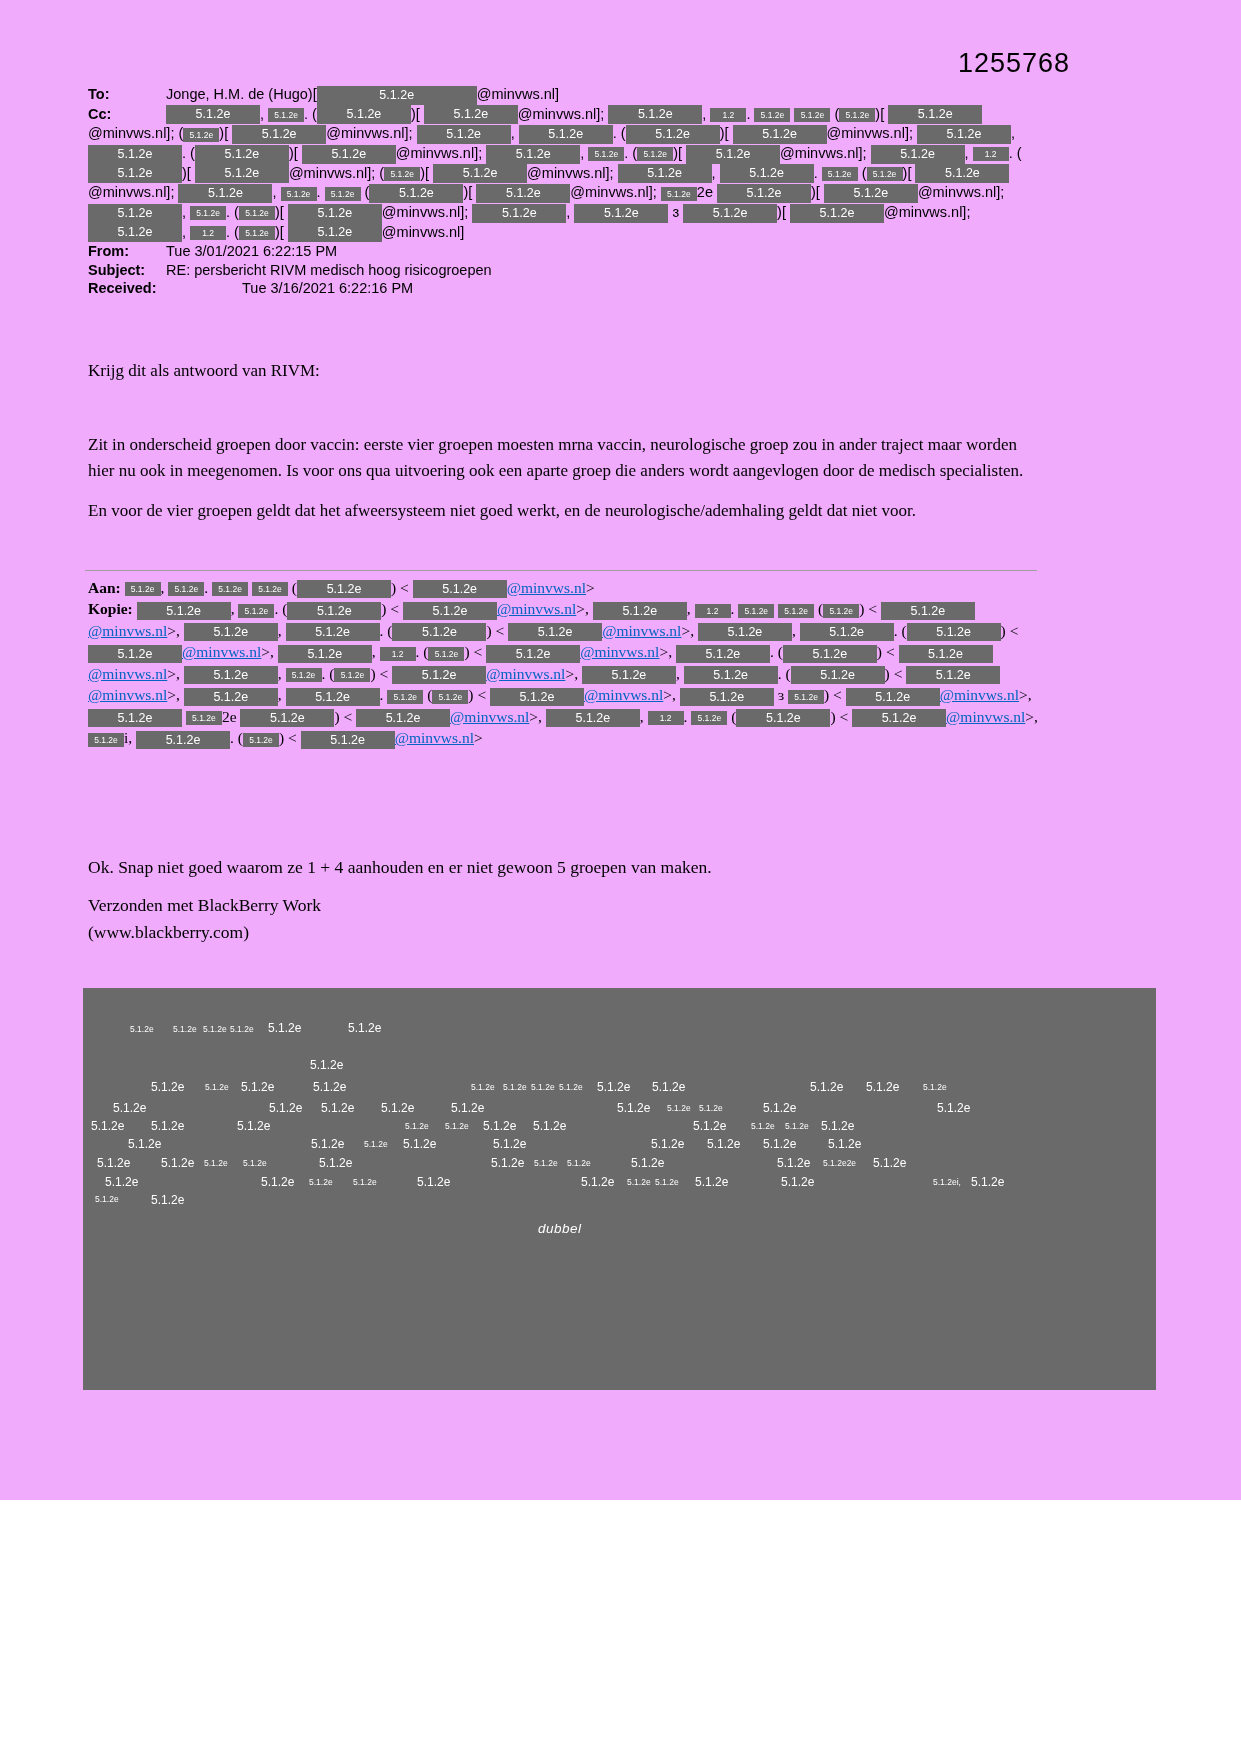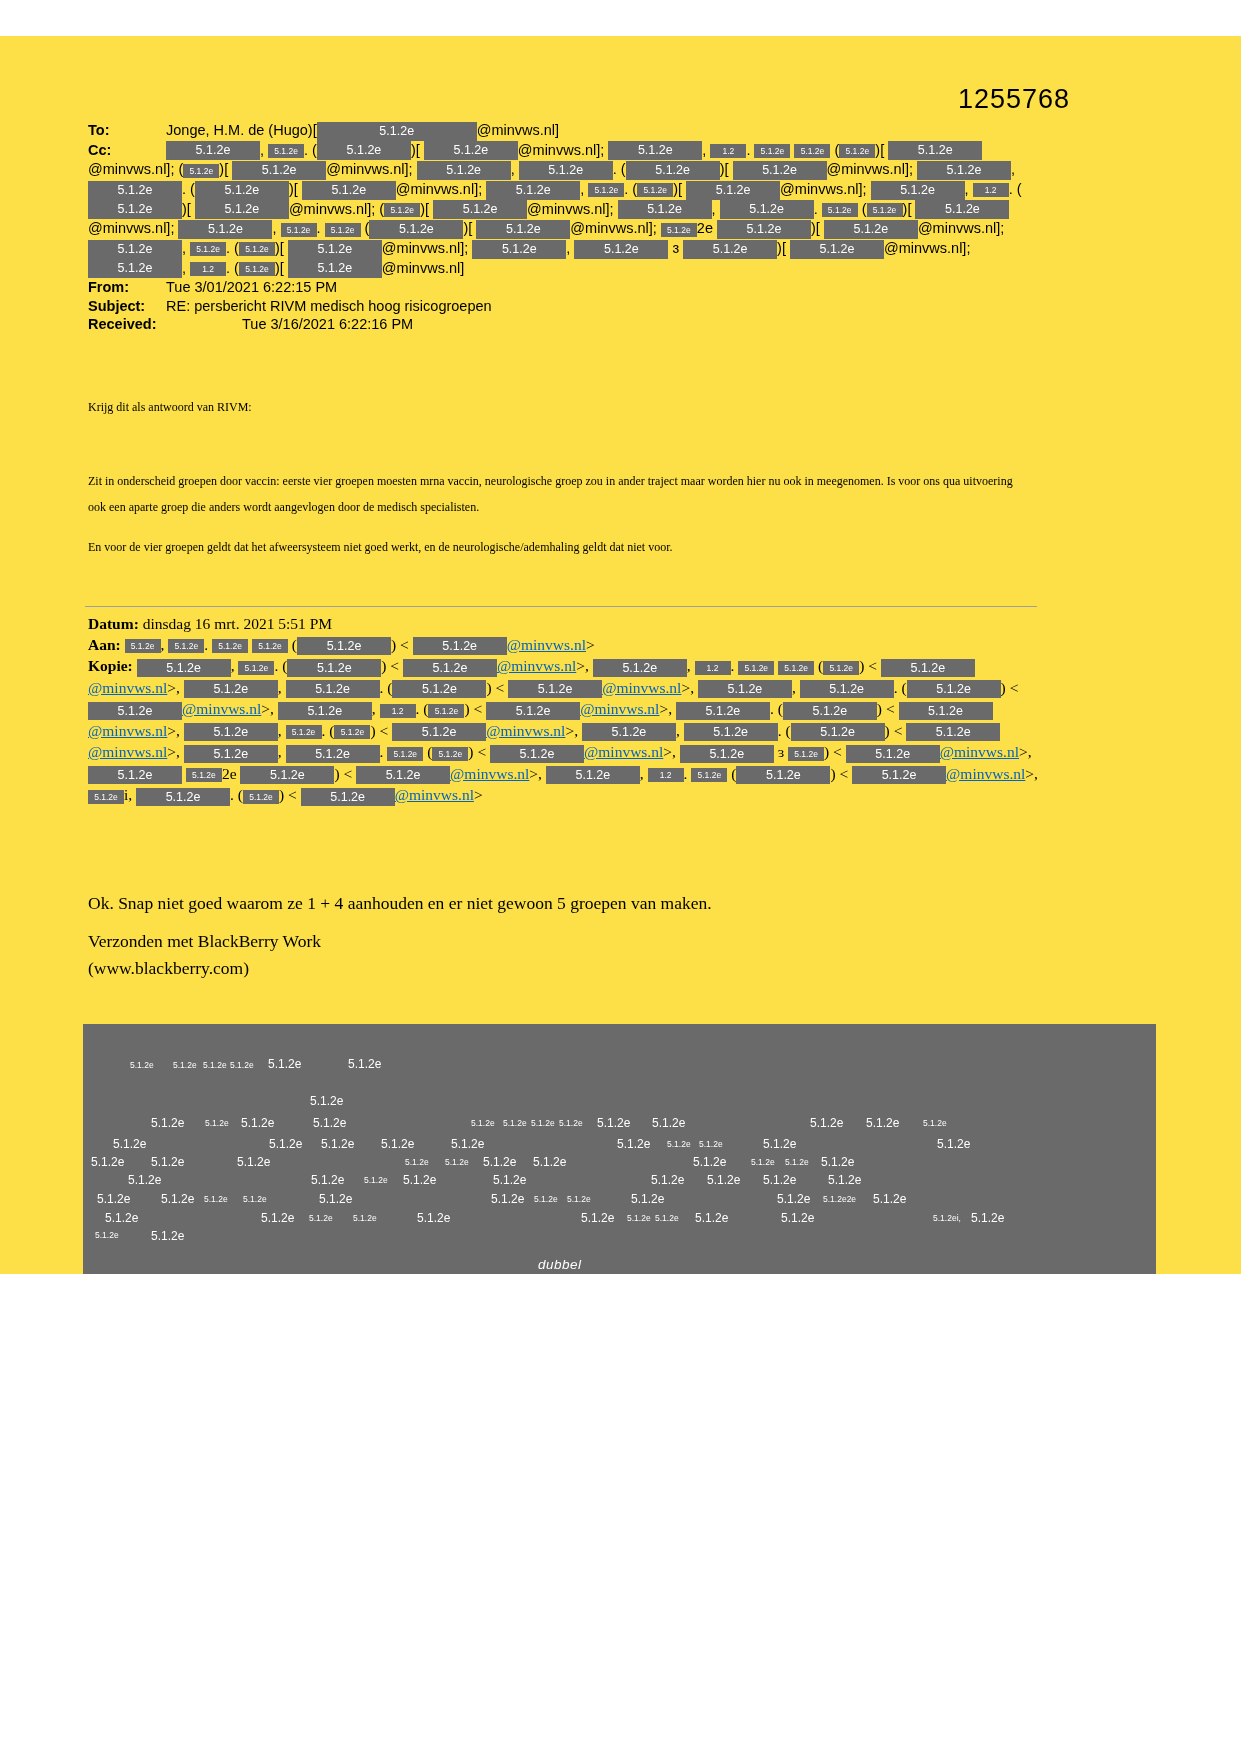--- a/index.html
+++ b/index.html
@@ -1,34 +1,34 @@
 <!DOCTYPE html>
 <html><head>
 <meta charset="utf-8">
 <style>
   html,body{margin:0;padding:0;background:#ffffff;}
-  .page{position:relative;width:1241px;height:1238px;background:#fde047;color:#000;
-        font-family:"Liberation Sans",sans-serif;overflow:hidden;margin-top:36px;}
+  .page{position:relative;width:1241px;height:1500px;background:#f0abfc;color:#000;
+        font-family:"Liberation Sans",sans-serif;overflow:hidden;}
   .doc-number{position:absolute;top:48px;left:958px;font-size:27px;letter-spacing:1px;
         font-family:"Liberation Sans",sans-serif;}
   
   .email-header{position:absolute;top:85px;left:88px;width:952px;font-size:14.5px;line-height:18.5px;}
   .hrow{margin:0;}
   .hlabel{font-weight:bold;display:inline-block;width:78px;vertical-align:top;}
   .indent2{margin-left:76px;}
   
   .redact{background:#6a6a6a;color:#ffffff;display:inline-block;text-align:center;
           white-space:nowrap;font-family:"Liberation Sans",sans-serif;vertical-align:middle;}
   .redact.md{min-width:84px;height:19px;line-height:19px;font-size:12.5px;padding:0 5px;}
   .redact.sm{min-width:30px;height:14px;line-height:14px;font-size:8.5px;padding:0 3px;}
   .redact.lg{min-width:148px;height:19px;line-height:19px;font-size:12.5px;padding:0 6px;}
   .link{color:#0563c1;text-decoration:underline;}
   
   .email-body{position:absolute;top:358px;left:88px;width:938px;
-       font-family:"Liberation Serif",serif;font-size:12px;line-height:26px;}
+       font-family:"Liberation Serif",serif;font-size:17px;line-height:26px;}
   .email-body p{margin:0;}
   .email-body .p1{margin-bottom:48px;}
   .email-body .p2{margin-bottom:14px;}
   .quote-rule{position:absolute;top:570px;left:85px;width:952px;border:none;
        border-top:1px solid #9e9e9e;margin:0;}
   
   .quoted-header{position:absolute;top:577px;left:88px;width:956px;
        font-family:"Liberation Serif",serif;font-size:15.5px;line-height:21px;}
   .quoted-header p{margin:0;}
   .qlabel{font-weight:bold;}
@@ -62,21 +62,20 @@
 
   <div class="email-body">
     <p class="p1">Krijg dit als antwoord van RIVM:</p>
     <p class="p2">Zit in onderscheid groepen door vaccin: eerste vier groepen moesten mrna vaccin, neurologische groep zou in ander traject maar worden hier nu ook in meegenomen. Is voor ons qua uitvoering ook een aparte groep die anders wordt aangevlogen door de medisch specialisten.</p>
     <p class="p3">En voor de vier groepen geldt dat het afweersysteem niet goed werkt, en de neurologische/ademhaling geldt dat niet voor.</p>
   </div>
 
   <hr class="quote-rule">
 
   <div class="quoted-header">
-    <p><span class="qlabel">Datum:</span> <span>dinsdag 16 mrt. 2021 5:51 PM</span></p>
     <p><span class="qlabel">Aan:</span> <span><span class="redact sm">5.1.2e</span><span>, </span><span class="redact sm">5.1.2e</span><span>. </span><span class="redact sm">5.1.2e</span><span> </span><span class="redact sm">5.1.2e</span><span> (</span><span class="redact md">5.1.2e</span><span>) &lt; </span><span class="redact md">5.1.2e</span><span class="link">@minvws.nl</span><span>&gt;</span></span></p>
     <p><span class="qlabel">Kopie:</span> <span><span class="redact md">5.1.2e</span><span>, </span><span class="redact sm">5.1.2e</span><span>. (</span><span class="redact md">5.1.2e</span><span>) &lt; </span><span class="redact md">5.1.2e</span><span class="link">@minvws.nl</span><span>&gt;, </span><span class="redact md">5.1.2e</span><span>, </span><span class="redact sm">1.2</span><span>. </span><span class="redact sm">5.1.2e</span><span> </span><span class="redact sm">5.1.2e</span><span> (</span><span class="redact sm">5.1.2e</span><span>) &lt; </span><span class="redact md">5.1.2e</span><span class="link">@minvws.nl</span><span>&gt;, </span><span class="redact md">5.1.2e</span><span>, </span><span class="redact md">5.1.2e</span><span>. (</span><span class="redact md">5.1.2e</span><span>) &lt; </span><span class="redact md">5.1.2e</span><span class="link">@minvws.nl</span><span>&gt;, </span><span class="redact md">5.1.2e</span><span>, </span><span class="redact md">5.1.2e</span><span>. (</span><span class="redact md">5.1.2e</span><span>) &lt; </span><span class="redact md">5.1.2e</span><span class="link">@minvws.nl</span><span>&gt;, </span><span class="redact md">5.1.2e</span><span>, </span><span class="redact sm">1.2</span><span>. (</span><span class="redact sm">5.1.2e</span><span>) &lt; </span><span class="redact md">5.1.2e</span><span class="link">@minvws.nl</span><span>&gt;, </span><span class="redact md">5.1.2e</span><span>. (</span><span class="redact md">5.1.2e</span><span>) &lt; </span><span class="redact md">5.1.2e</span><span class="link">@minvws.nl</span><span>&gt;, </span><span class="redact md">5.1.2e</span><span>, </span><span class="redact sm">5.1.2e</span><span>. (</span><span class="redact sm">5.1.2e</span><span>) &lt; </span><span class="redact md">5.1.2e</span><span class="link">@minvws.nl</span><span>&gt;, </span><span class="redact md">5.1.2e</span><span>, </span><span class="redact md">5.1.2e</span><span>. (</span><span class="redact md">5.1.2e</span><span>) &lt; </span><span class="redact md">5.1.2e</span><span class="link">@minvws.nl</span><span>&gt;, </span><span class="redact md">5.1.2e</span><span>, </span><span class="redact md">5.1.2e</span><span>. </span><span class="redact sm">5.1.2e</span><span> (</span><span class="redact sm">5.1.2e</span><span>) &lt; </span><span class="redact md">5.1.2e</span><span class="link">@minvws.nl</span><span>&gt;, </span><span class="redact md">5.1.2e</span><span> ɜ </span><span class="redact sm">5.1.2e</span><span>) &lt; </span><span class="redact md">5.1.2e</span><span class="link">@minvws.nl</span><span>&gt;, </span><span class="redact md">5.1.2e</span><span> </span><span class="redact sm">5.1.2e</span><span>2e </span><span class="redact md">5.1.2e</span><span>) &lt; </span><span class="redact md">5.1.2e</span><span class="link">@minvws.nl</span><span>&gt;, </span><span class="redact md">5.1.2e</span><span>, </span><span class="redact sm">1.2</span><span>. </span><span class="redact sm">5.1.2e</span><span> (</span><span class="redact md">5.1.2e</span><span>) &lt; </span><span class="redact md">5.1.2e</span><span class="link">@minvws.nl</span><span>&gt;, </span><span class="redact sm">5.1.2e</span><span>i, </span><span class="redact md">5.1.2e</span><span>. (</span><span class="redact sm">5.1.2e</span><span>) &lt; </span><span class="redact md">5.1.2e</span><span class="link">@minvws.nl</span><span>&gt;</span></span></p>
   </div>
 
   <p class="ok-para">Ok. Snap niet goed waarom ze 1 + 4 aanhouden en er niet gewoon 5 groepen van maken.</p>
 
   <div class="signature">
     <div>Verzonden met BlackBerry Work</div>
     <div>(www.blackberry.com)</div>
   </div>

